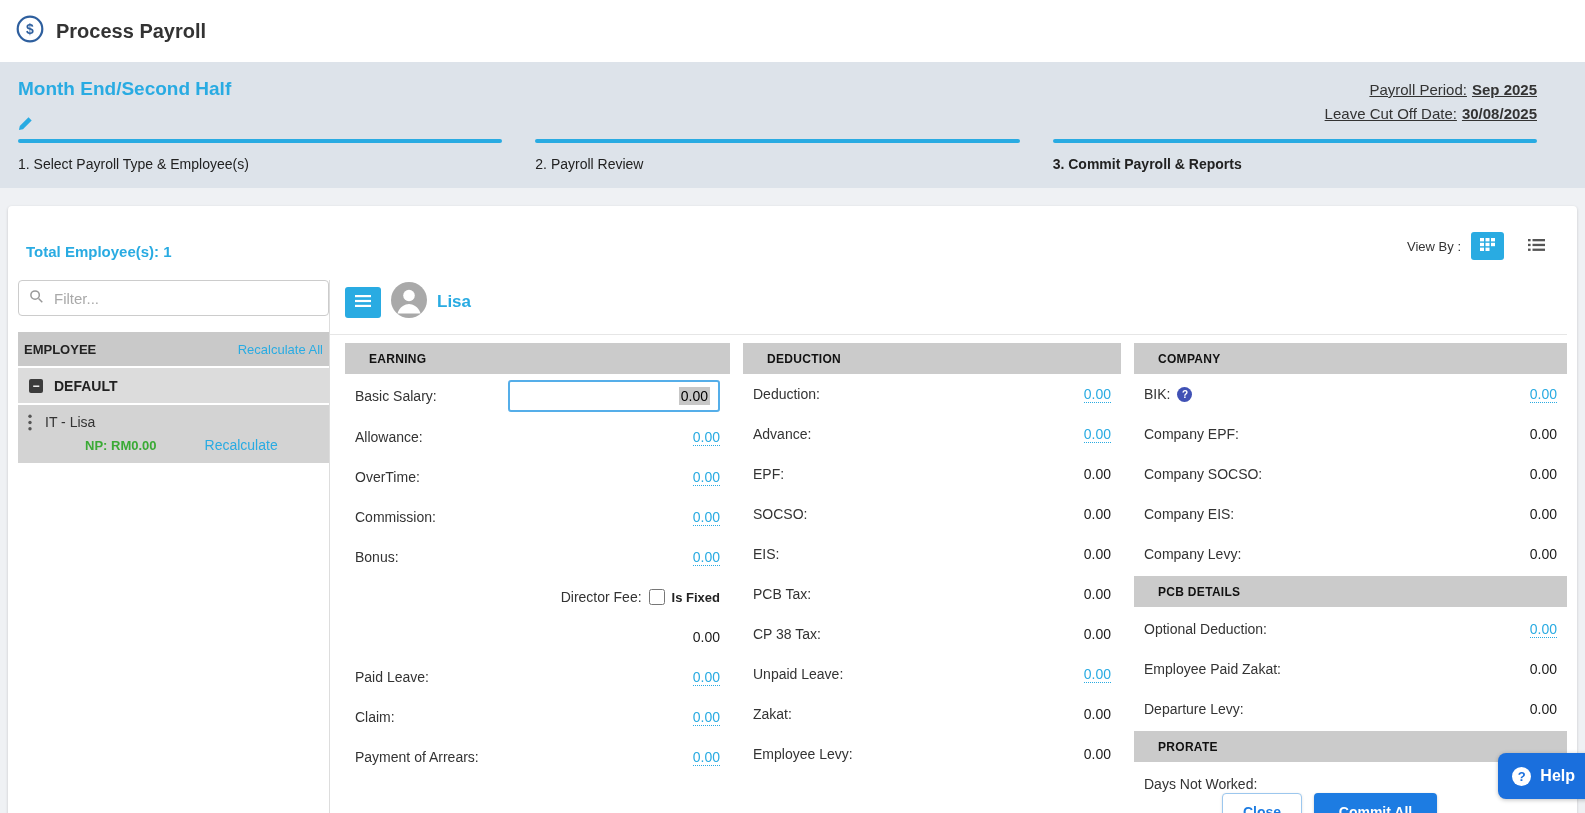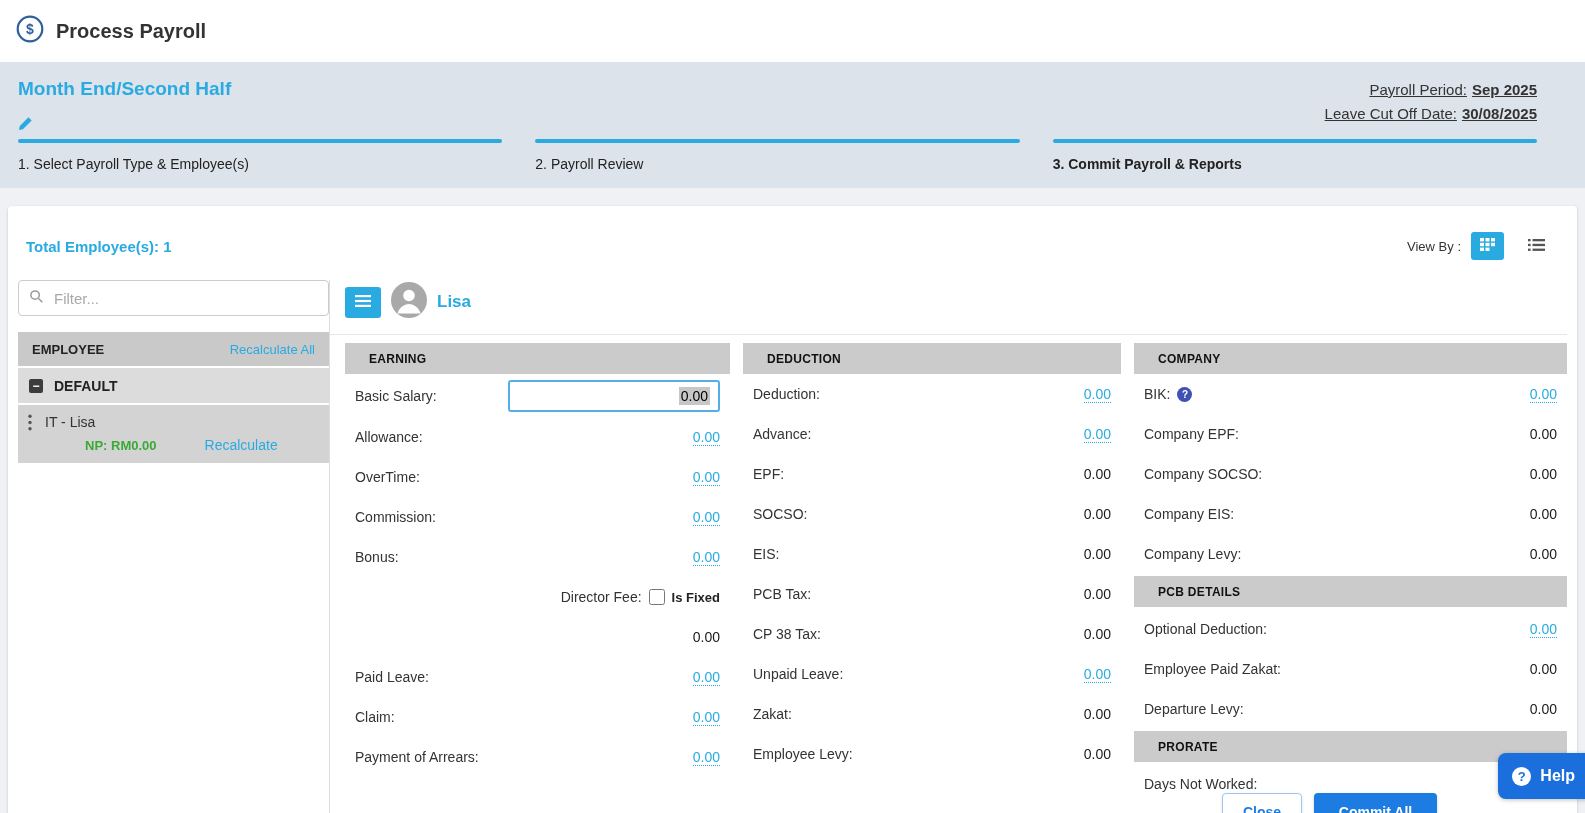--- a/index.html
+++ b/index.html
@@ -19,38 +19,38 @@
   .band-right b{margin-left:5px;}
 
   .steps{display:grid;grid-template-columns:1fr 1fr 1fr;gap:33px;margin-top:4px;}
   .stepbar{height:4px;background:#29abe2;border-radius:2px;}
   .step span{display:block;padding:13px 0 16px;font-size:14px;color:#222;}
   .step.active span{font-weight:bold;}
 
   
   .card{margin:18px 8px 0 8px;background:#fff;border-radius:4px;height:640px;
     box-shadow:0 1px 3px rgba(0,0,0,.18);position:relative;overflow:hidden;}
-  .card-head{display:flex;justify-content:space-between;align-items:center;padding:26px 26px 0 18px;}
+  .card-head{display:flex;justify-content:space-between;align-items:flex-end;padding:26px 26px 0 18px;}
   .total{color:#29abe2;font-weight:bold;font-size:15px;}
   .viewby{display:flex;align-items:center;gap:10px;font-size:13px;color:#333;}
   .grid-btn{width:33px;height:28px;background:#29abe2;border:none;border-radius:3px;
     display:flex;align-items:center;justify-content:center;cursor:pointer;}
   .list-btn{background:transparent;border:none;margin-left:8px;display:flex;align-items:center;cursor:pointer;}
 
   .card-body{display:flex;align-items:stretch;padding:20px 10px 0 10px;height:calc(100% - 46px);}
 
   
   .emp-panel{width:312px;flex:none;border-right:1px solid #ddd;padding-right:0;}
   .filter-box{height:36px;border:1px solid #ccc;border-radius:4px;background:#fff;
     display:flex;align-items:center;gap:8px;padding:0 10px;}
   .filter-box input{border:none;outline:none;flex:1;font-size:15px;color:#333;background:transparent;
     font-family:"Liberation Sans",sans-serif;}
   .filter-box input::placeholder{color:#a9a9a9;}
   .emp-header{height:34px;background:#c9c9c9;display:flex;justify-content:space-between;align-items:center;
-    padding:0 14px;margin-top:16px;font-size:13px;font-weight:bold;color:#222;}
+    padding:0 6px;margin-top:16px;font-size:13px;font-weight:bold;color:#222;}
   .link{color:#29abe2;text-decoration:none;font-weight:normal;cursor:pointer;}
   .emp-group{height:35px;background:#dcdcdc;display:flex;align-items:center;gap:11px;
     padding:0 11px;margin-top:2px;font-size:14px;font-weight:bold;color:#222;cursor:pointer;}
   .minus-box{width:14px;height:14px;background:#3c3c3c;color:#fff;border-radius:2px;
     display:flex;align-items:center;justify-content:center;font-size:12px;line-height:1;}
   .emp-row{min-height:58px;background:#d3d3d3;margin-top:2px;display:flex;gap:13px;
     padding:9px 10px;cursor:pointer;}
   .emp-info{display:flex;flex-direction:column;gap:7px;}
   .emp-name{font-size:14px;color:#333;}
   .emp-sub{display:flex;align-items:baseline;}

